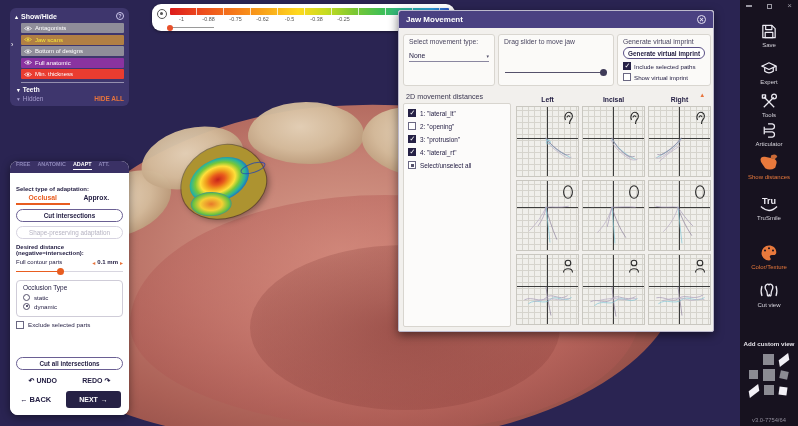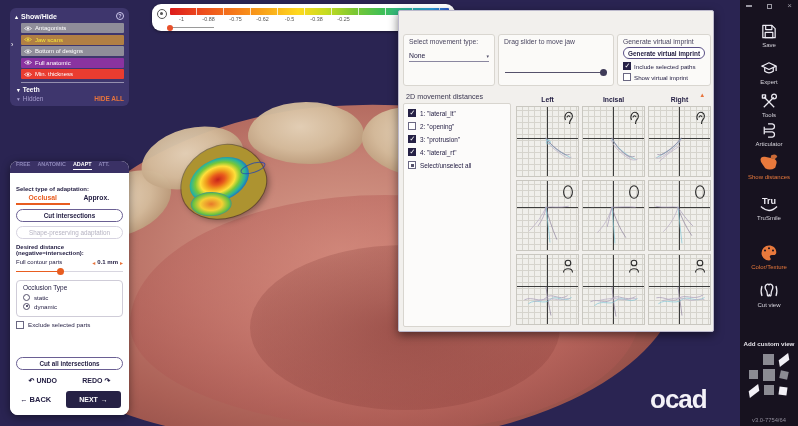--- a/index.html
+++ b/index.html
@@ -187,21 +187,20 @@
     <div class="blob tooth t4"></div>
     <div class="blob tooth t5"></div>
     <div class="blob tooth t6"></div>
     <div class="blob scan-overlay"></div>
     <div class="blob mouth-dark"></div>
     <div class="blob heat-tooth">
       <div class="heat-core"></div>
       <div class="heat-spot"></div>
     </div>
     <div class="blob blue-mark"></div>
-    <div id="watermark">ocad</div>
   </div>
 
   <div id="colormap">
     <span class="cm-icon"></span>
     <div class="cm-strip"></div>
     <div class="cm-ticks">
       <span>-1</span>
       <span>-0.88</span>
       <span>-0.75</span>
       <span>-0.62</span>
@@ -323,20 +322,24 @@
         <span class="back-lbl"><span>←</span> <span>BACK</span></span>
         <span class="next-btn">
             <span>NEXT</span>
             <span>→</span>
           </span>
       </div>
     </div>
   </div>
 
   <div id="dialog">
+    <div class="dlg-title">
+      <span>Jaw Movement</span>
+      <span class="dlg-close">×</span>
+    </div>
     <div class="grp" id="grp-type">
       <div class="grp-lbl">Select movement type:</div>
       <div class="select">
         <span>None</span>
         <span class="dd">▾</span>
       </div>
     </div>
     <div class="grp" id="grp-slider">
       <div class="grp-lbl">Drag slider to move jaw</div>
       <div class="dlg-slider">

